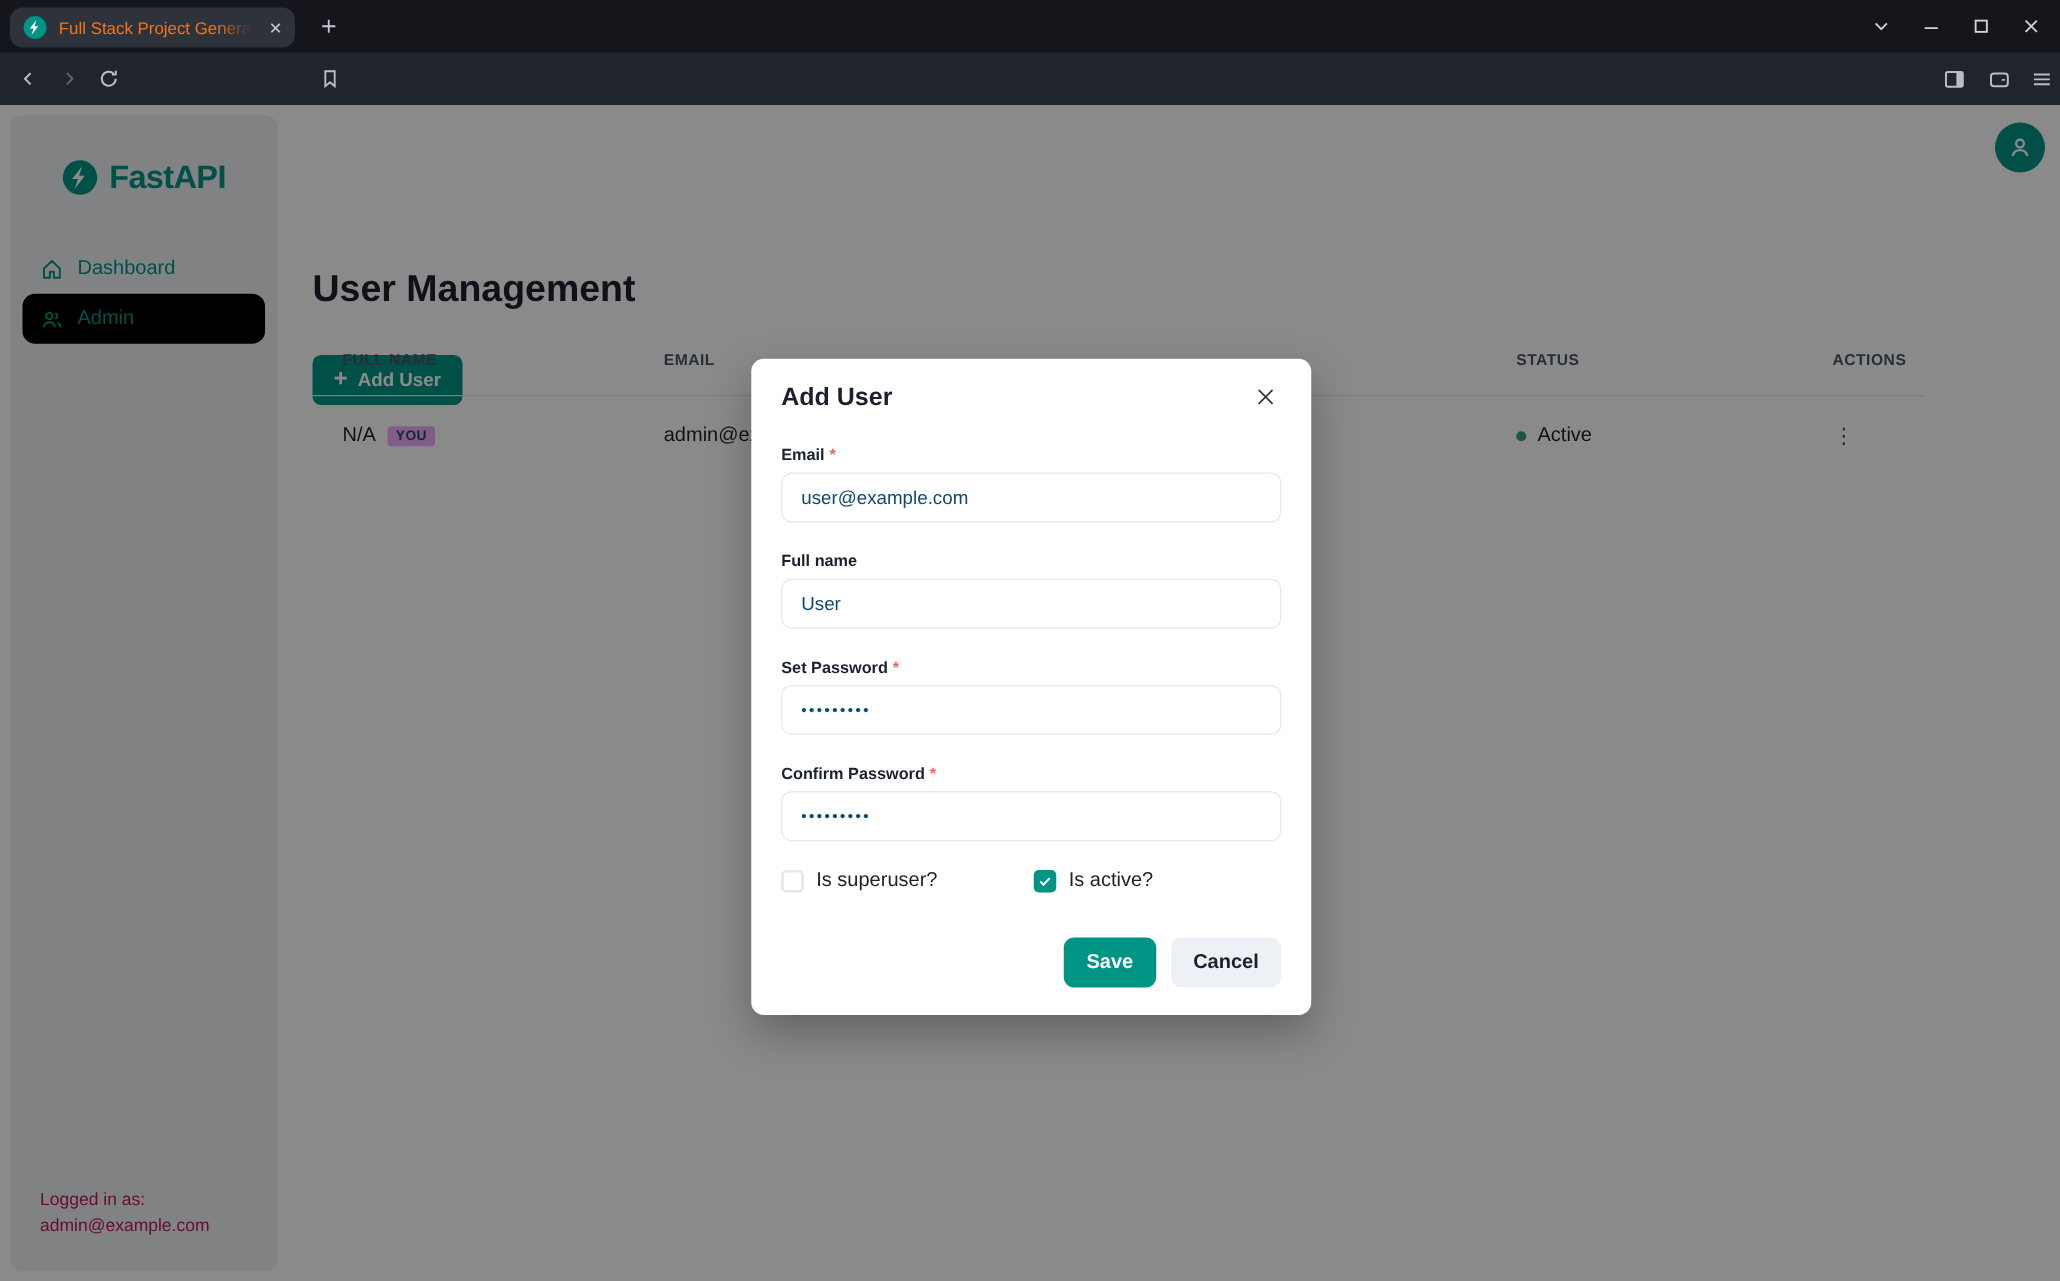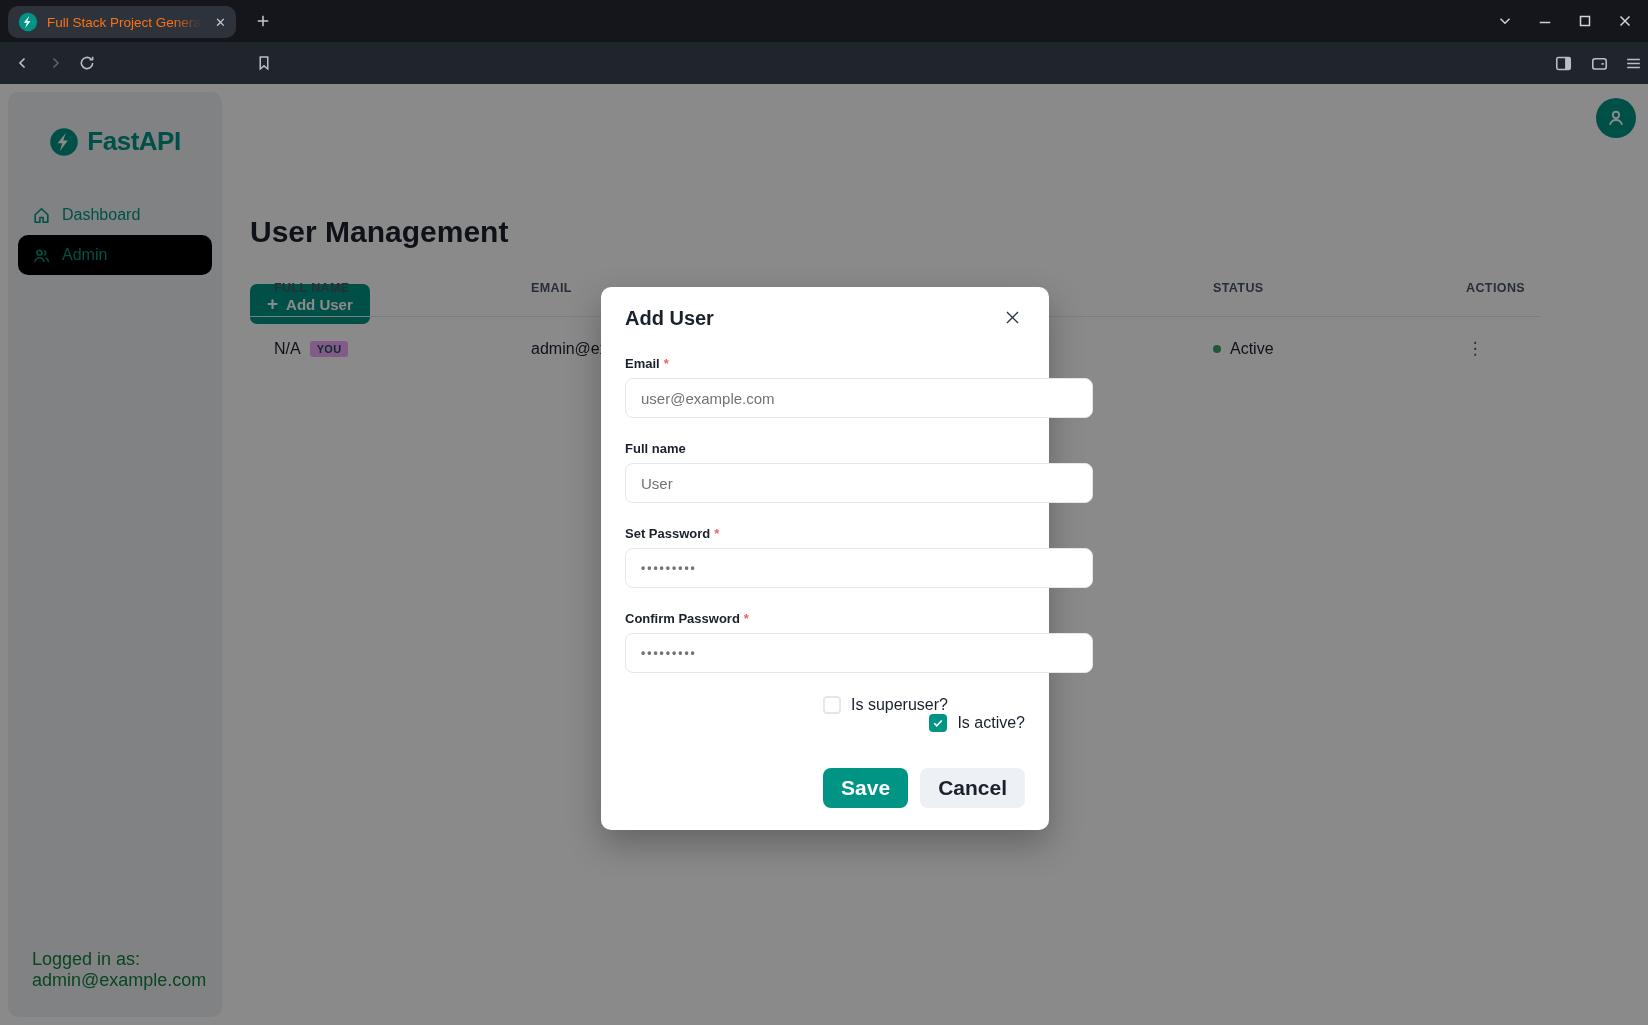--- a/index.html
+++ b/index.html
@@ -33,21 +33,21 @@
   
   .page { position:absolute; top:84px; left:0; width:1648px; height:941px; background:#ffffff; }
 
   .sidebar { position:absolute; left:8px; top:8px; width:214px; height:925px; background:#eef1f4; border-radius:10px; }
   .logo-row { display:flex; align-items:center; justify-content:center; gap:8px; margin-top:34px; }
   .logo-text { color:#009485; font-size:26px; font-weight:700; letter-spacing:-0.5px; }
   .nav { margin-top:38px; padding:0 10px; }
   .nav-item { display:flex; align-items:center; gap:11px; height:40px; padding:0 14px; border-radius:10px; color:#009485; font-size:16px; }
   .nav-item.active { background:#000000; }
   .nav-icon { width:19px; height:19px; color:#009485; flex:0 0 19px; }
-  .sidebar-footer { position:absolute; left:24px; bottom:26px; font-size:18px; color:#15803d; line-height:21px; }
+  .sidebar-footer { position:absolute; left:24px; bottom:26px; font-size:14px; color:#be185d; line-height:21px; }
 
   .page-title { position:absolute; left:250px; top:131px; font-size:30px; font-weight:700; color:#1a202c; }
   .add-user-btn { position:absolute; left:250px; top:200px; height:40px; background:#009485; color:#fff; border:none; border-radius:7px; font-size:15px; font-weight:700; display:flex; align-items:center; gap:8px; padding:0 17px; font-family:inherit; }
   .plus-glyph { font-size:19px; font-weight:700; line-height:1; margin-top:-2px; }
 
   .avatar-btn { position:absolute; left:1596px; top:14px; width:40px; height:40px; border-radius:50%; background:#009485; border:none; display:flex; align-items:center; justify-content:center; }
 
   .table { position:absolute; left:250px; top:176px; width:1290px; }
   .thead, .trow { display:grid; grid-template-columns:257px 682px 253px 98px; padding-left:24px; align-items:center; }
   .thead { height:57px; border-bottom:1px solid #e2e8f0; }
@@ -60,31 +60,31 @@
   .kebab { color:#4a5568; font-size:17px; letter-spacing:0; line-height:5px; width:18px; text-align:center; }
 
   
   .overlay { position:absolute; inset:0; background:rgba(0,0,0,0.46); }
   .modal { position:absolute; left:601px; top:203px; width:448px; background:#fff; border-radius:10px; box-shadow:0 14px 34px rgba(0,0,0,0.28); padding:20px 24px 22px; }
   .modal-title { font-size:20px; font-weight:700; color:#1a202c; margin-bottom:26px; }
   .modal-close { position:absolute; top:16px; right:18px; width:28px; height:28px; background:none; border:none; color:#2d3748; }
   .field { margin-bottom:23px; }
   .field-label { font-size:13px; color:#1a202c; margin-bottom:7px;font-weight:bold; }
   .req { color:#f16363; margin-left:4px; }
-  .field input { width:468px; height:40px; border:1px solid #e2e8f0; border-radius:8px; padding:0 15px; font-size:15px; color:#737373; font-family:inherit; outline:none; background:#fff; }
+  .field input { width:400px; height:40px; border:1px solid #e2e8f0; border-radius:8px; padding:0 15px; font-size:15px; color:#0c4a6e; font-family:inherit; outline:none; background:#fff; }
   .field input.masked { font-size:12px; font-weight:700; letter-spacing:2px; }
-  .checks { display:flex; align-items:flex-end; margin-top:2px; margin-bottom:36px;flex-direction:column; }
+  .checks { display:flex; align-items:flex-end; margin-top:2px; margin-bottom:36px; }
   .check-group { display:flex; align-items:center; gap:10px; }
   .check-group.first { width:202px; }
   .checkbox { width:18px; height:18px; border-radius:4px; }
   .checkbox.unchecked { border:2px solid #e2e8f0; background:#fff; }
   .checkbox.checked { background:#009485; display:flex; align-items:center; justify-content:center; }
   .check-label { font-size:16px; color:#1a202c; }
   .modal-actions { display:flex; justify-content:flex-end; gap:12px; }
-  .btn { height:40px; border:none; border-radius:8px; font-size:21px; font-weight:700; padding:0 18px; font-family:inherit; }
+  .btn { height:40px; border:none; border-radius:8px; font-size:16px; font-weight:700; padding:0 18px; font-family:inherit; }
   .btn-save { background:#009485; color:#fff; }
   .btn-cancel { background:#edf1f5; color:#1a202c; }
 </style>
 </head>
 <body>
 
 <div class="tabstrip">
   <div class="tab">
     <span class="tab-favicon">
       <svg width="20" height="20" viewBox="0 0 24 24">

